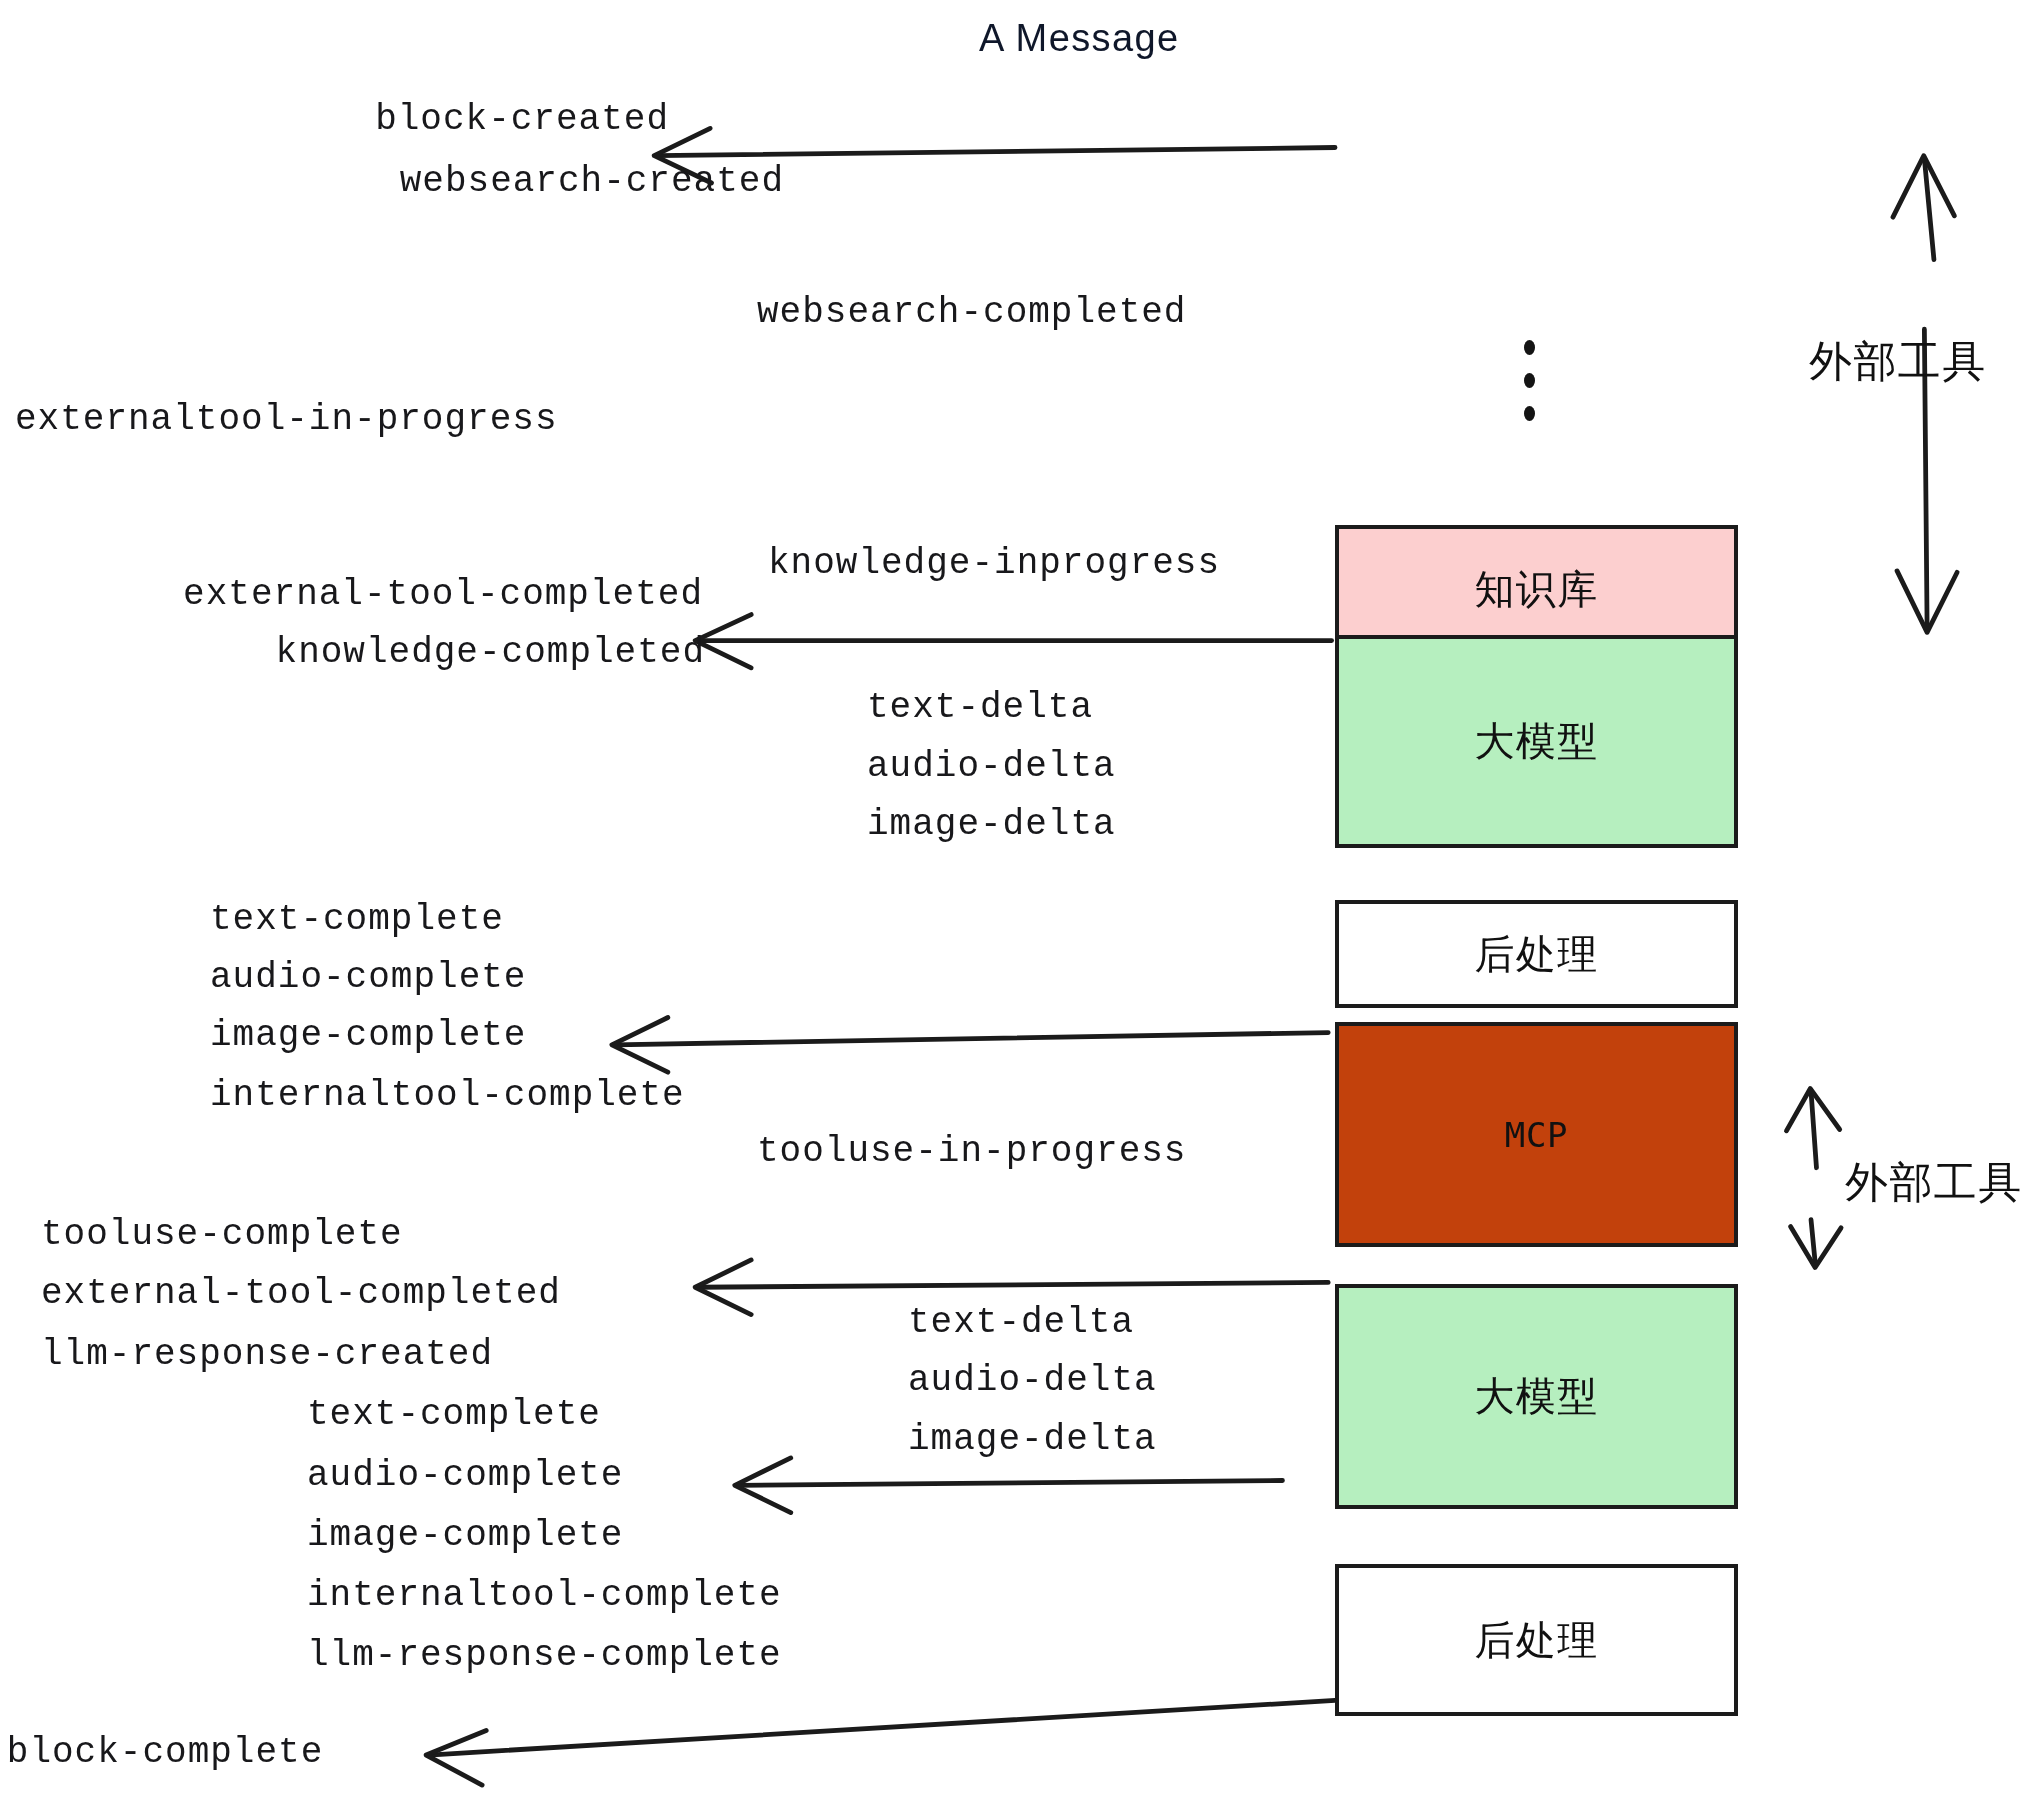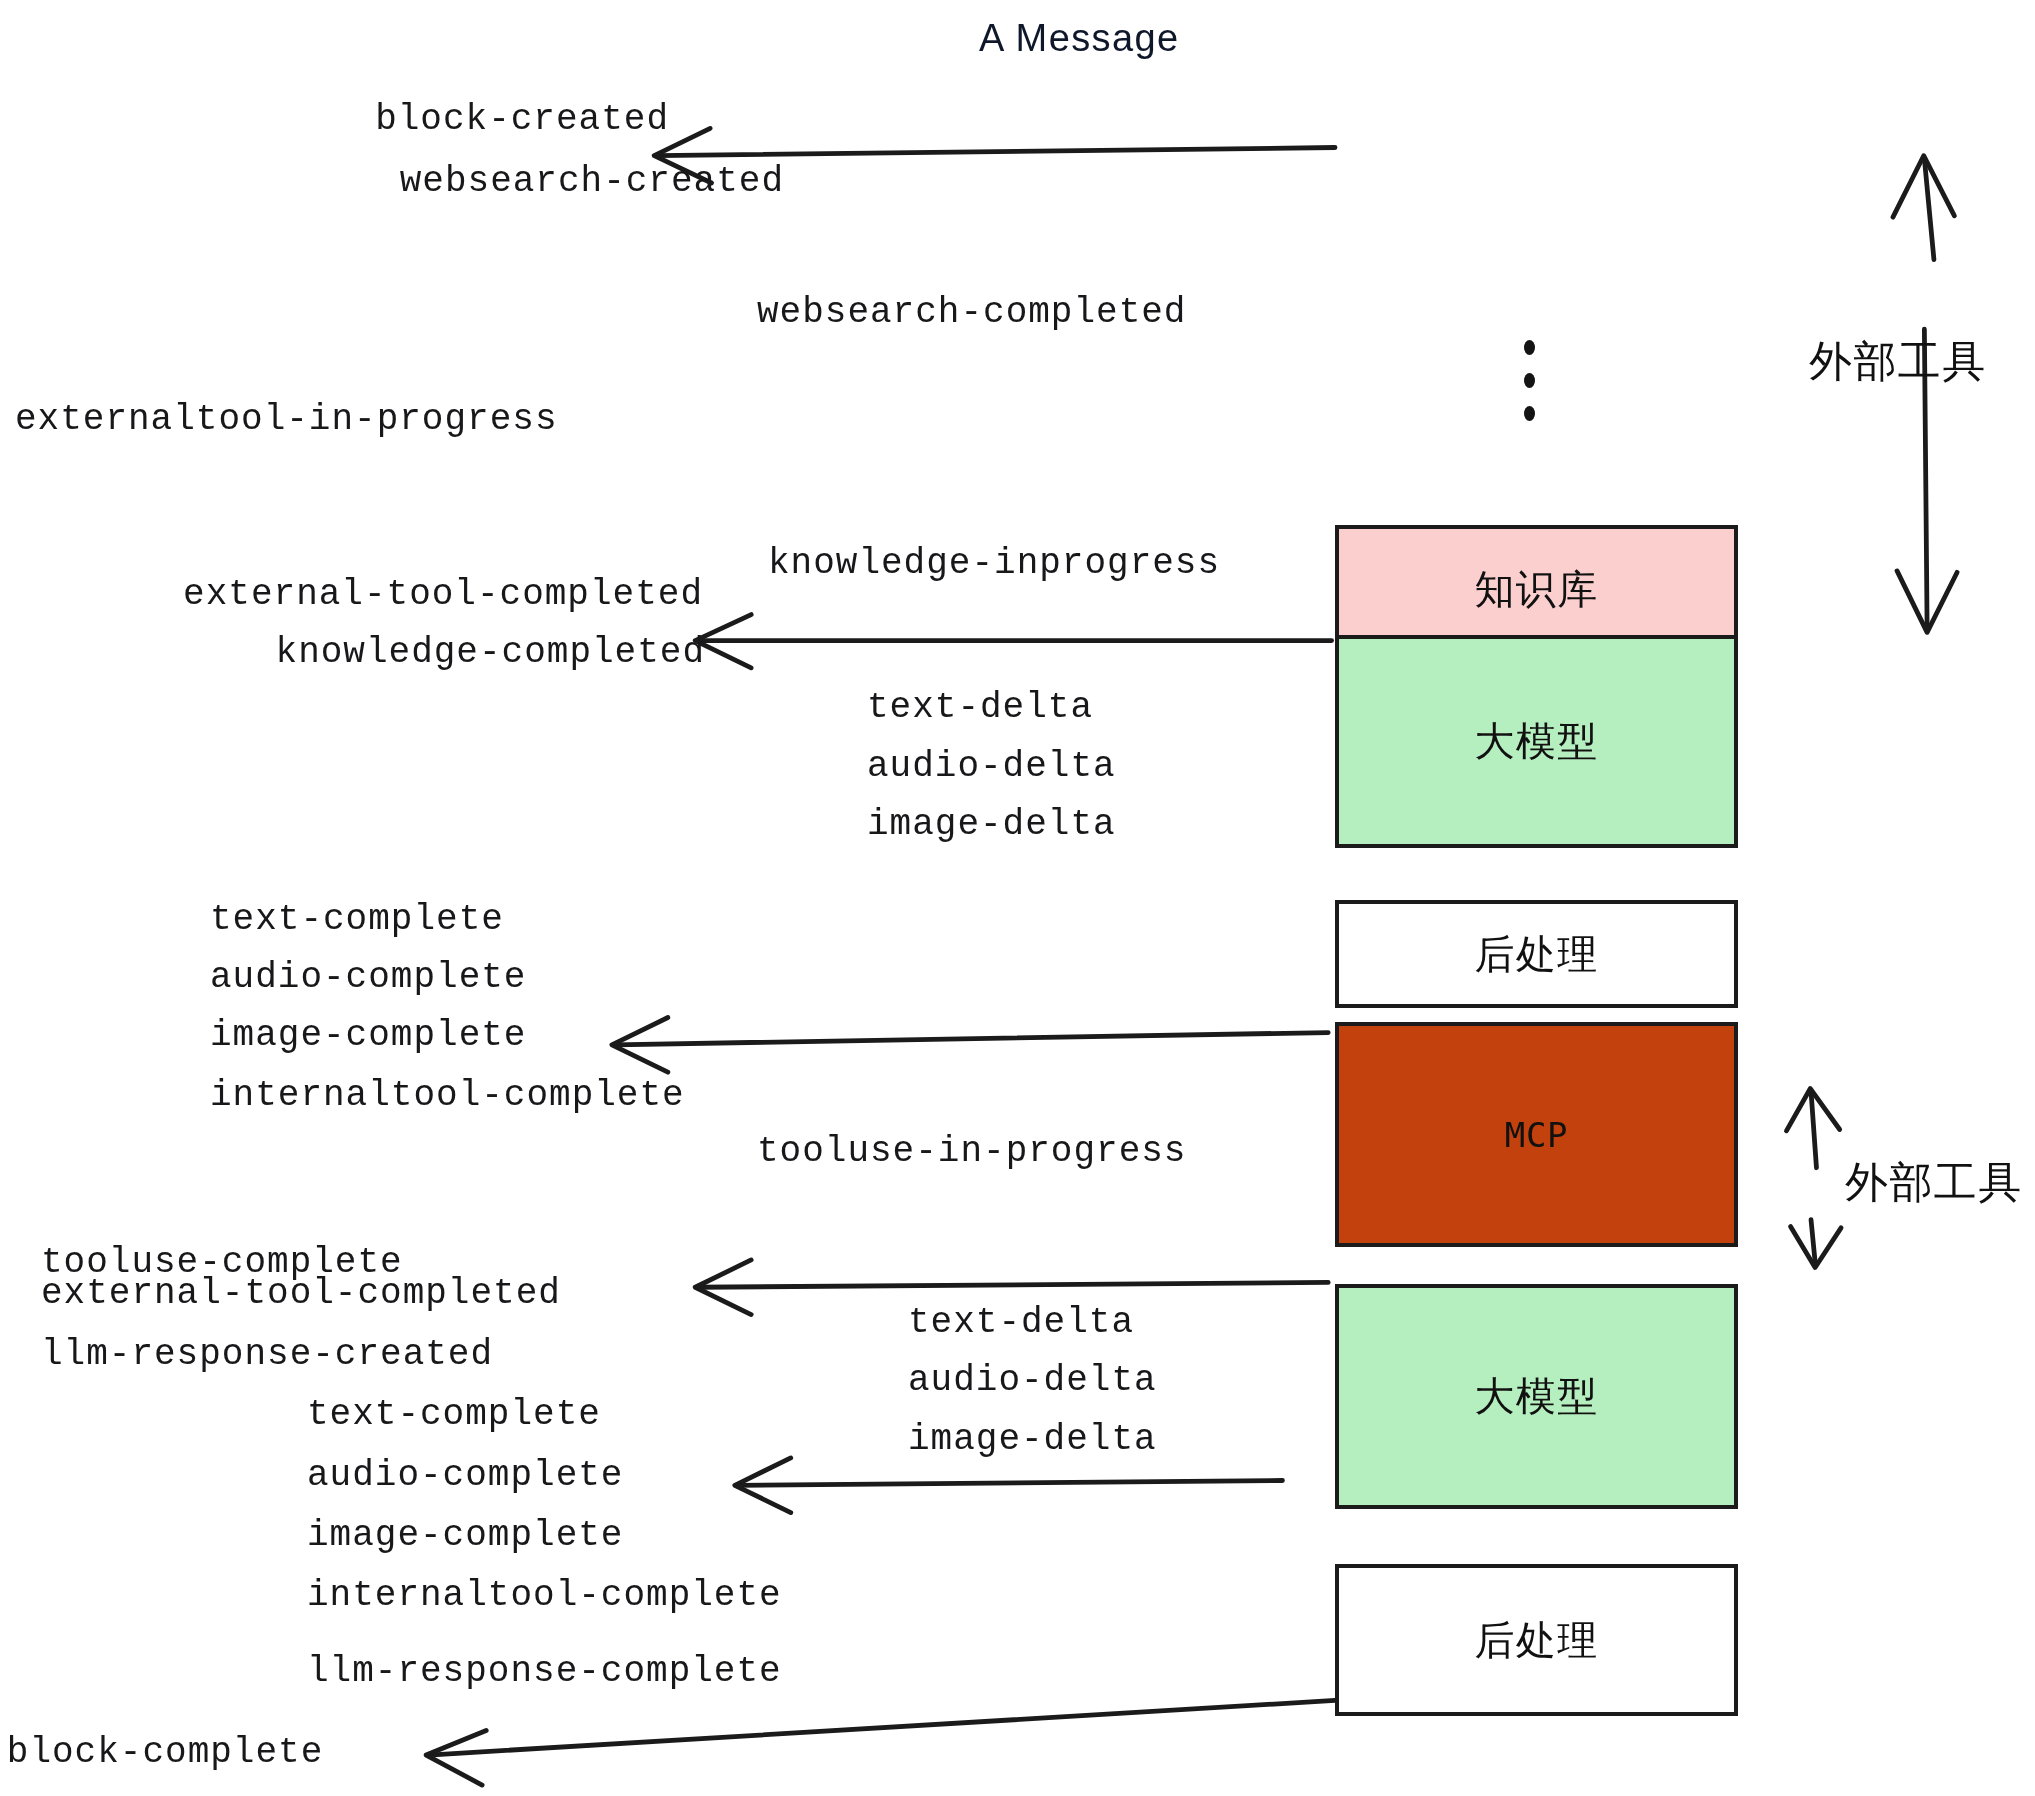--- a/index.html
+++ b/index.html
@@ -160,32 +160,32 @@
   <div class="evt" style="left:867px; top:690px;">text-delta</div>
   <div class="evt" style="left:867px; top:749px;">audio-delta</div>
   <div class="evt" style="left:867px; top:807px;">image-delta</div>
 
   <div class="evt" style="left:210px; top:902px;">text-complete</div>
   <div class="evt" style="left:210px; top:960px;">audio-complete</div>
   <div class="evt" style="left:210px; top:1018px;">image-complete</div>
   <div class="evt" style="left:210px; top:1078px;">internaltool-complete</div>
   <div class="evt" style="left:757px; top:1134px;">tooluse-in-progress</div>
 
-  <div class="evt" style="left:41px;  top:1217px;margin-top:28px;">tooluse-complete</div>
+  <div class="evt" style="left:41px;  top:1217px;">tooluse-complete</div>
   <div class="evt" style="left:41px;  top:1276px;">external-tool-completed</div>
   <div class="evt" style="left:41px;  top:1337px;">llm-response-created</div>
   <div class="evt" style="left:908px; top:1305px;">text-delta</div>
   <div class="evt" style="left:908px; top:1363px;">audio-delta</div>
   <div class="evt" style="left:908px; top:1422px;">image-delta</div>
 
   <div class="evt" style="left:307px; top:1397px;">text-complete</div>
   <div class="evt" style="left:307px; top:1458px;">audio-complete</div>
   <div class="evt" style="left:307px; top:1518px;">image-complete</div>
   <div class="evt" style="left:307px; top:1578px;">internaltool-complete</div>
-  <div class="evt" style="left:307px; top:1638px;margin-top:16px;">llm-response-complete</div>
+  <div class="evt" style="left:307px; top:1638px;">llm-response-complete</div>
   <div class="evt" style="left:6.8px;  top:1735px;">block-complete</div>
 
 
   <div class="vdots" style="left:1524px; top:340px;">
     <i></i>
       <i></i>
       <i></i>
   </div>
 
   <div class="nodebox" style="left: 1335px; top: 505px; width: 403px; height: 128px; background: rgb(252, 207, 207); margin-top: 20px;">

